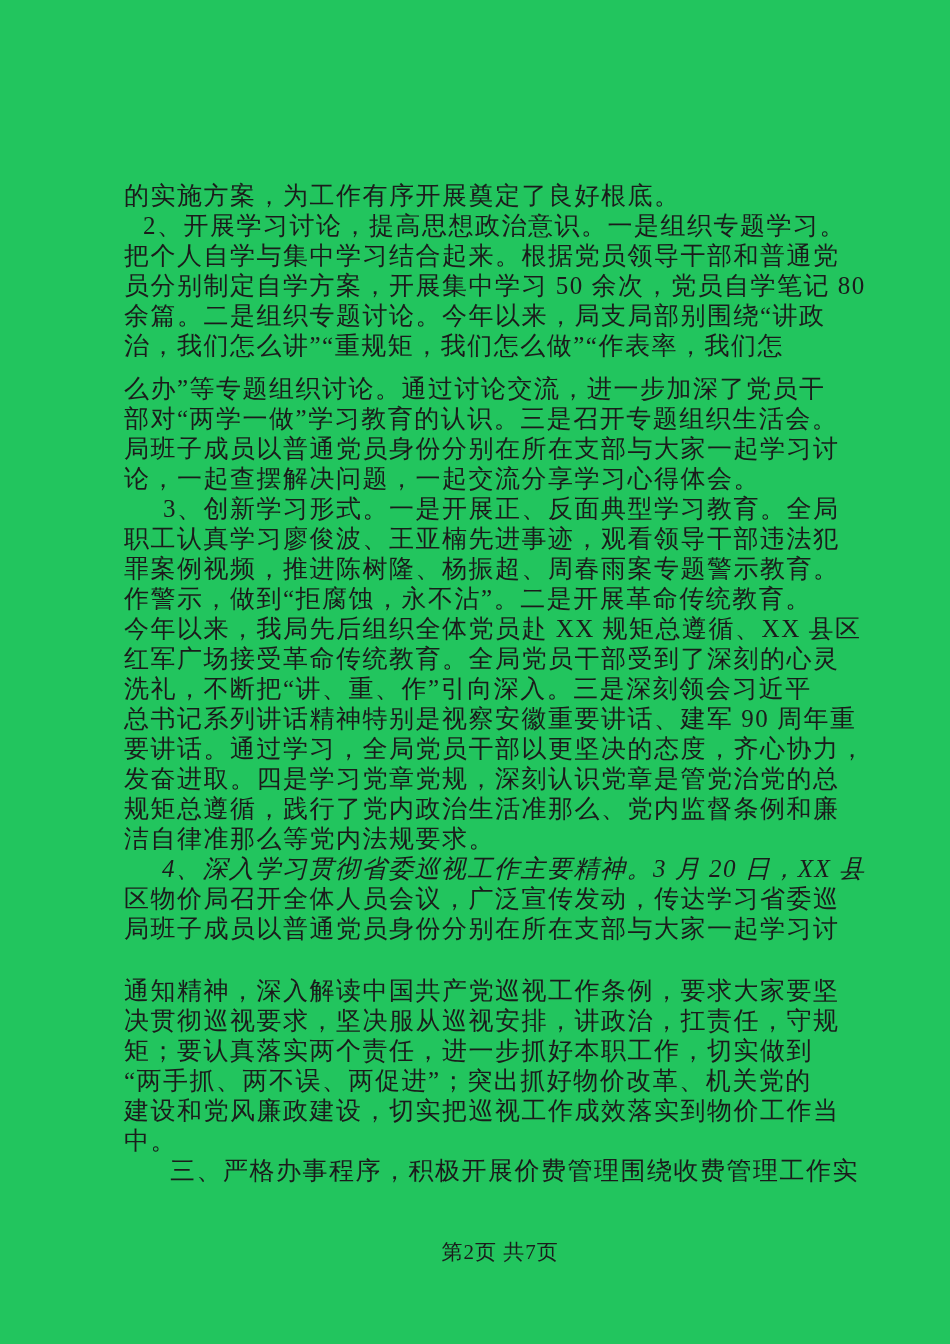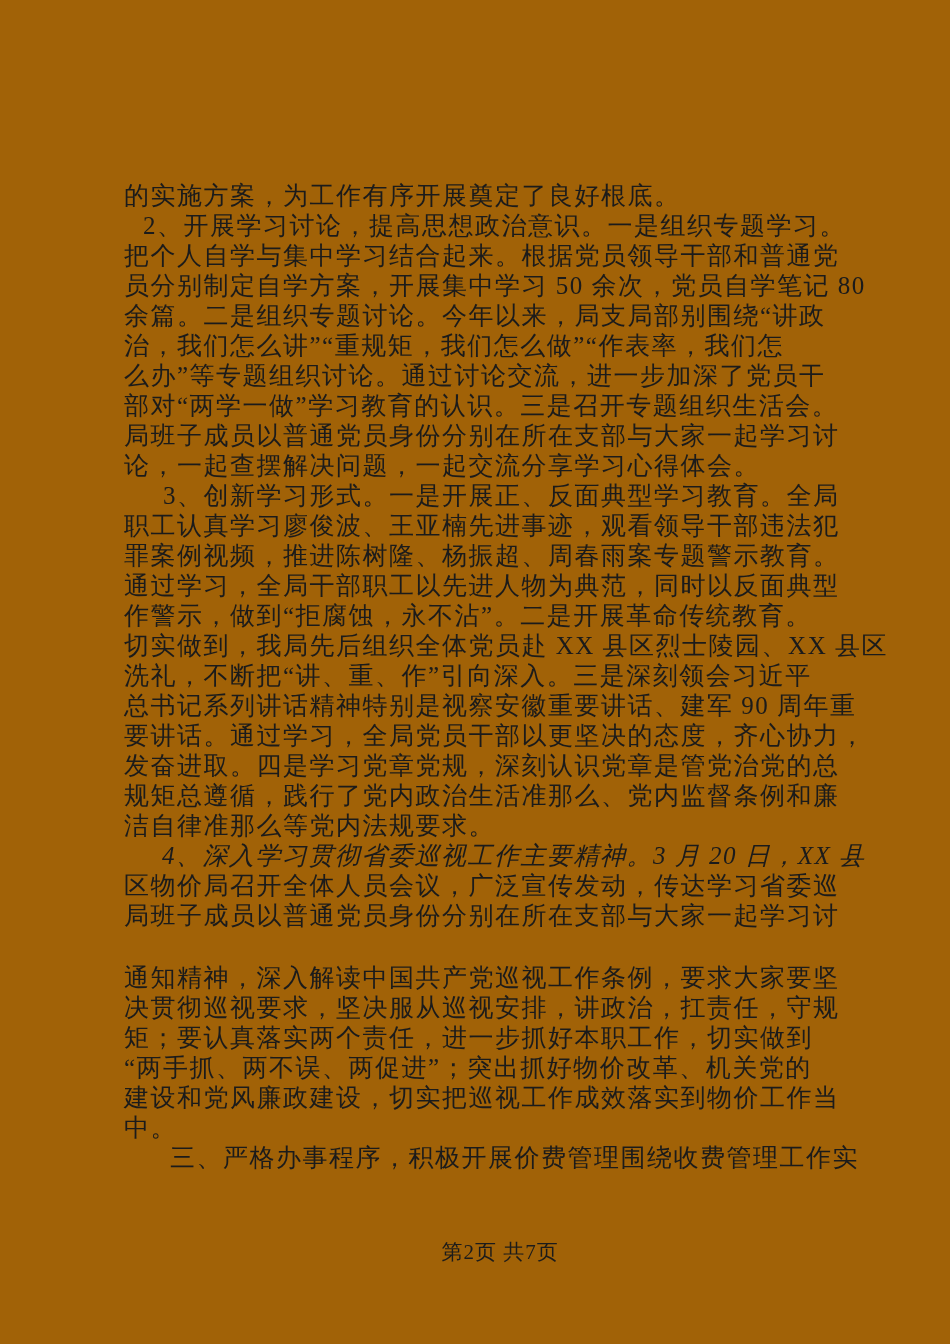--- a/index.html
+++ b/index.html
@@ -4,21 +4,21 @@
 <style>
   html, body {
     margin: 0;
     padding: 0;
     background: #ffffff;
   }
   .page {
     position: relative;
     width: 950px;
     height: 1344px;
-    background: #a16207;
+    background: #22c55e;
     overflow: hidden;
     font-family: "Liberation Serif", "DejaVu Serif", serif;
     color: #1b1b1b;
   }
   .textblock {
     position: absolute;
     left: 124px;
     top: 181px;
     width: 790px;
   }
@@ -44,30 +44,30 @@
 <body>
 
 <div class="page">
   <div class="textblock">
       <div class="line" style="padding-left: 0px;">的实施方案，为工作有序开展奠定了良好根底。</div>
       <div class="line" style="padding-left: 19px;">2、开展学习讨论，提高思想政治意识。一是组织专题学习。</div>
       <div class="line" style="padding-left: 0px;">把个人自学与集中学习结合起来。根据党员领导干部和普通党</div>
       <div class="line" style="padding-left: 0px;">员分别制定自学方案，开展集中学习 50 余次，党员自学笔记 80</div>
       <div class="line" style="padding-left: 0px;">余篇。二是组织专题讨论。今年以来，局支局部别围绕“讲政</div>
       <div class="line" style="padding-left: 0px;">治，我们怎么讲”“重规矩，我们怎么做”“作表率，我们怎</div>
-      <div class="line" style="padding-left: 0px;">么办”等专题组织讨论。通过讨论交流，进一步加深了党员干</div>
+      <div class="line" style="padding-left: 0px; margin-top: 13px;">么办”等专题组织讨论。通过讨论交流，进一步加深了党员干</div>
       <div class="line" style="padding-left: 0px;">部对“两学一做”学习教育的认识。三是召开专题组织生活会。</div>
       <div class="line" style="padding-left: 0px;">局班子成员以普通党员身份分别在所在支部与大家一起学习讨</div>
       <div class="line" style="padding-left: 0px;">论，一起查摆解决问题，一起交流分享学习心得体会。</div>
       <div class="line" style="padding-left: 39px;">3、创新学习形式。一是开展正、反面典型学习教育。全局</div>
       <div class="line" style="padding-left: 0px;">职工认真学习廖俊波、王亚楠先进事迹，观看领导干部违法犯</div>
       <div class="line" style="padding-left: 0px;">罪案例视频，推进陈树隆、杨振超、周春雨案专题警示教育。</div>
-      <div class="line" style="padding-left: 0px;">通过学习，全局干部职工以先进人物为典范，同时以反面典型</div>
       <div class="line" style="padding-left: 0px;">作警示，做到“拒腐蚀，永不沾”。二是开展革命传统教育。</div>
-      <div class="line" style="padding-left: 0px;">切实做到，我局先后组织全体党员赴 XX 县区烈士陵园、XX 县区</div>
+      <div class="line" style="padding-left: 0px;">今年以来，我局先后组织全体党员赴 XX 规矩总遵循、XX 县区</div>
+      <div class="line" style="padding-left: 0px;">红军广场接受革命传统教育。全局党员干部受到了深刻的心灵</div>
       <div class="line" style="padding-left: 0px;">洗礼，不断把“讲、重、作”引向深入。三是深刻领会习近平</div>
       <div class="line" style="padding-left: 0px;">总书记系列讲话精神特别是视察安徽重要讲话、建军 90 周年重</div>
       <div class="line" style="padding-left: 0px;">要讲话。通过学习，全局党员干部以更坚决的态度，齐心协力，</div>
       <div class="line" style="padding-left: 0px;">发奋进取。四是学习党章党规，深刻认识党章是管党治党的总</div>
       <div class="line" style="padding-left: 0px;">规矩总遵循，践行了党内政治生活准那么、党内监督条例和廉</div>
       <div class="line" style="padding-left: 0px;">洁自律准那么等党内法规要求。</div>
       <div class="line" style="padding-left: 38px; font-style: italic;">4、深入学习贯彻省委巡视工作主要精神。3 月 20 日，XX 县</div>
       <div class="line" style="padding-left: 0px;">区物价局召开全体人员会议，广泛宣传发动，传达学习省委巡</div>
       <div class="line" style="padding-left: 0px;">局班子成员以普通党员身份分别在所在支部与大家一起学习讨</div>
       <div class="line" style="padding-left: 0px; margin-top: 32px;">通知精神，深入解读中国共产党巡视工作条例，要求大家要坚</div>

